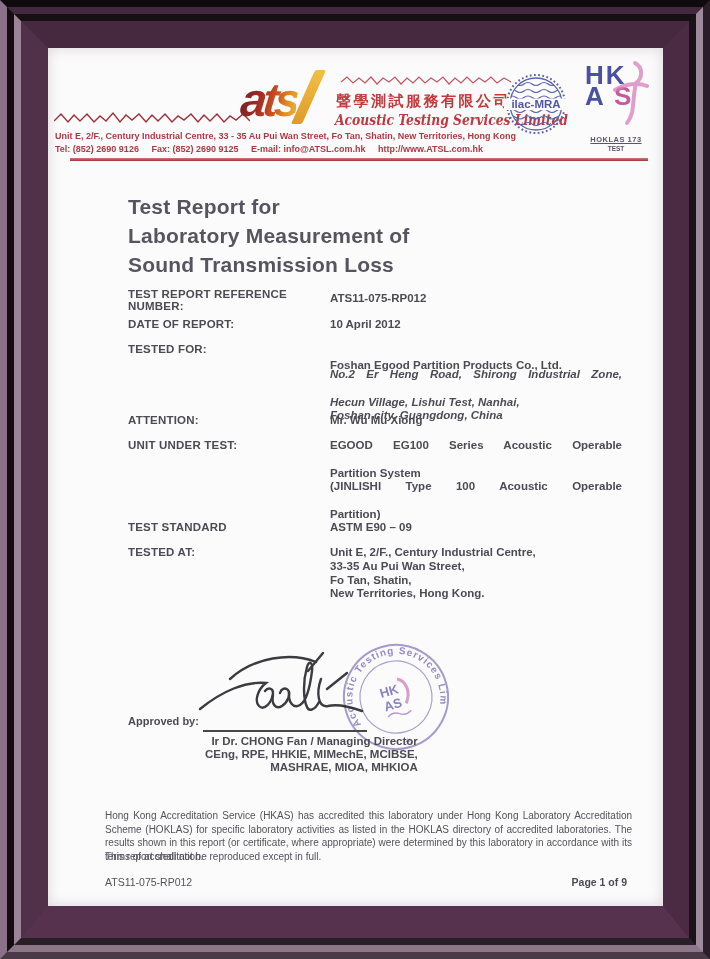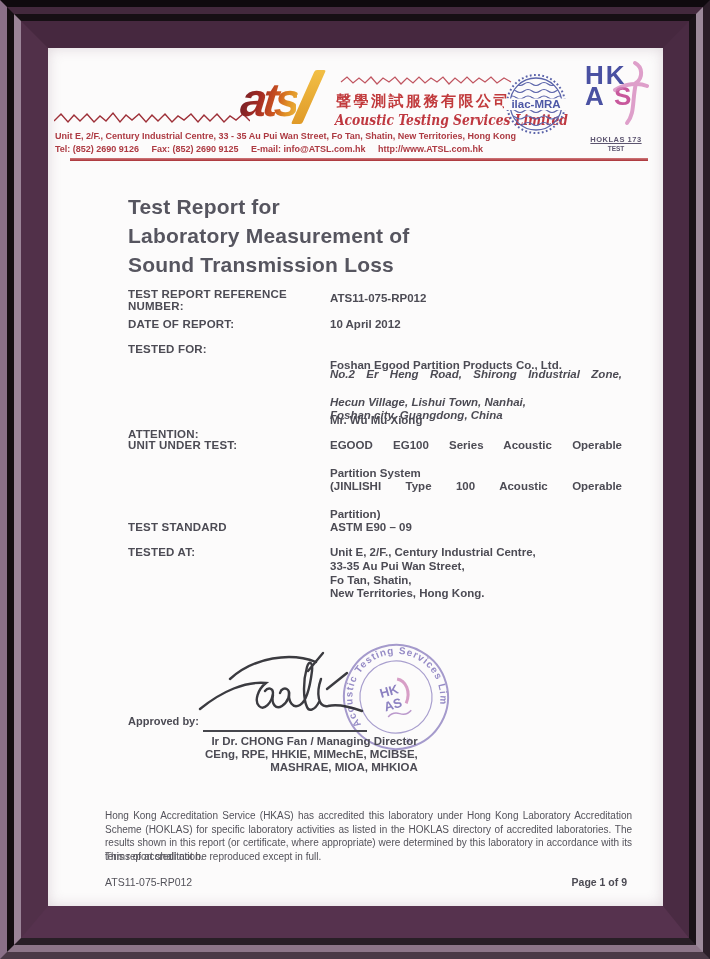--- a/index.html
+++ b/index.html
@@ -154,25 +154,25 @@
       <div class="val" style="top:244px;">ATS11-075-RP012</div>
 
       <div class="lbl" style="top:270px;">DATE OF REPORT:</div>
       <div class="val" style="top:270px;">10 April 2012</div>
 
       <div class="lbl" style="top:295px;">TESTED FOR:</div>
       <div class="val" style="top:295px;margin-top:16px;">Foshan Egood Partition Products Co., Ltd.</div>
 
       <div class="val" style="top:320px;font-style:italic;">
         <div class="stretch">No.2 Er Heng Road, Shirong Industrial Zone,</div>
-        <div>Hecun Village, Lishui Town, Nanhai,</div>
+        <div>Hecun Village, Lishui Test, Nanhai,</div>
         <div>Foshan city, Guangdong, China</div>
       </div>
 
-      <div class="lbl" style="top:366px;margin-top:14px;">ATTENTION:</div>
+      <div class="lbl" style="top:366px;">ATTENTION:</div>
       <div class="val" style="top:366px;">Mr. Wu Mu Xiong</div>
 
       <div class="lbl" style="top:391px;">UNIT UNDER TEST:</div>
       <div class="val" style="top:391px;">
         <div class="stretch">EGOOD EG100 Series Acoustic Operable</div>
         <div>Partition System</div>
         <div class="stretch">(JINLISHI Type 100 Acoustic Operable</div>
         <div>Partition)</div>
       </div>
 

